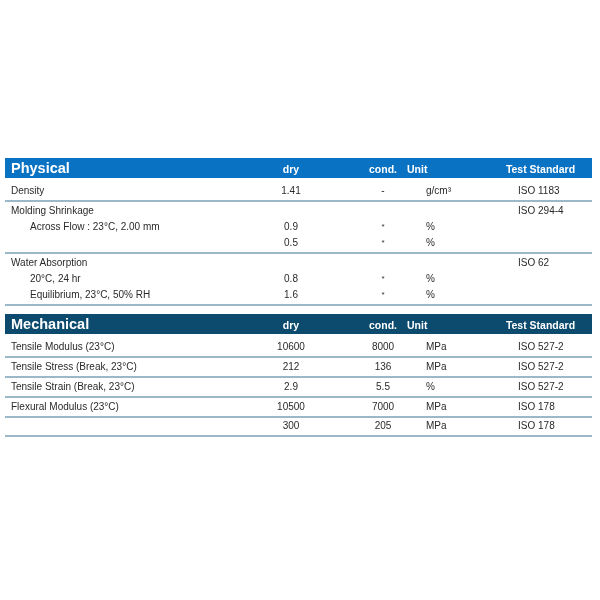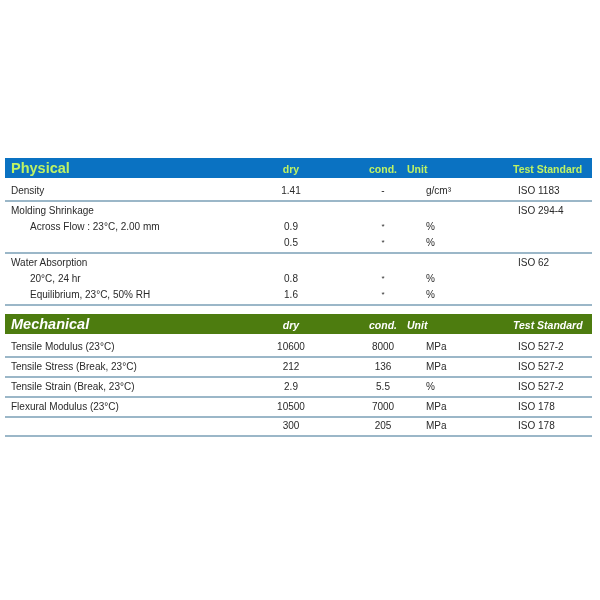--- a/index.html
+++ b/index.html
@@ -76,41 +76,41 @@
       width: 60px;
       text-align: left;
     }
     .col-std {
       position: absolute;
       left: 513px;
       width: 80px;
       text-align: left;
     }
     .section-header .col-std {
-      left: 508px;
+      left: 495px;
       width: 81px;
-      text-align: left;
+      text-align: center;
     }
     .section-header .col-unit {
       left: 402px;
     }
     .sep {
       position: absolute;
       left: 0;
       width: 587px;
       height: 2px;
       background: #9bb7c8;
     }
   </style>
 </head>
 <body style="color: rgb(42, 42, 42);">
 
 <div class="sheet">
 
-  <div class="section-header" style="top: 158px; background: rgb(10, 114, 194); color: #bef264;">
+  <div class="section-header" style="top: 158px; background: rgb(10, 114, 194); color: #ffffff;">
     <span class="title">Physical</span>
     <span class="col col-dry">dry</span>
     <span class="col col-cond">cond.</span>
     <span class="col col-unit">Unit</span>
     <span class="col col-std">Test Standard</span>
   </div>
 
   <div class="row" style="top:183px;">
     <span class="label">Density</span>
     <span class="col-dry">1.41</span>
@@ -158,21 +158,21 @@
   </div>
   <div class="row" style="top:287px;">
     <span class="label indent">Equilibrium, 23°C, 50% RH</span>
     <span class="col-dry">1.6</span>
     <span class="col-cond asterisk-cell" style="font-size: 8px;">*</span>
     <span class="col-unit">%</span>
     <span class="col-std"></span>
   </div>
   <div class="sep" style="top: 304px; background: rgb(155, 183, 200);"></div>
 
-  <div class="section-header" style="top: 314px; background: #4d7c0f; color: rgb(255, 255, 255); font-style: italic;">
+  <div class="section-header" style="top: 314px; background: #0c4a6e; color: rgb(255, 255, 255);">
     <span class="title">Mechanical</span>
     <span class="col col-dry">dry</span>
     <span class="col col-cond">cond.</span>
     <span class="col col-unit">Unit</span>
     <span class="col col-std">Test Standard</span>
   </div>
 
   <div class="row" style="top:339px;">
     <span class="label">Tensile Modulus (23°C)</span>
     <span class="col-dry">10600</span>

